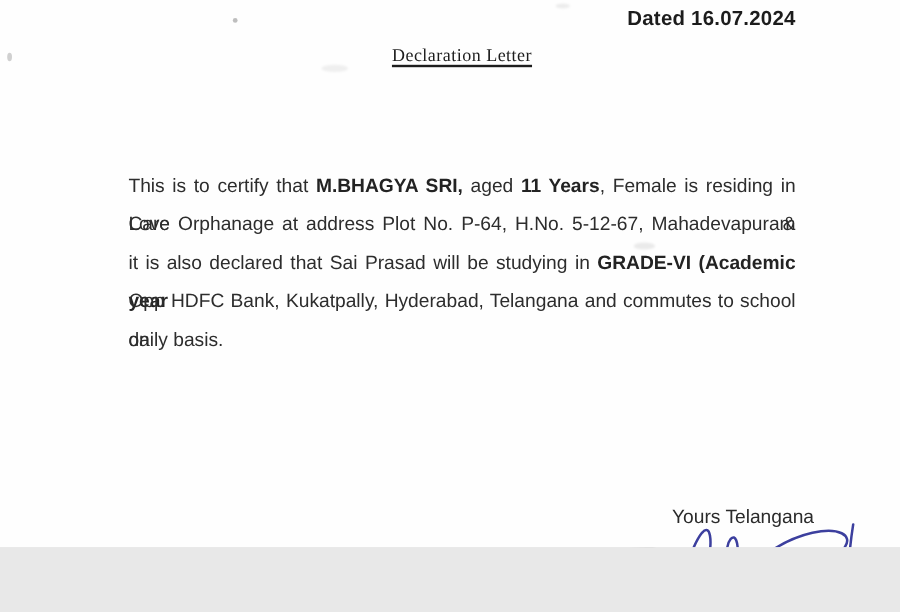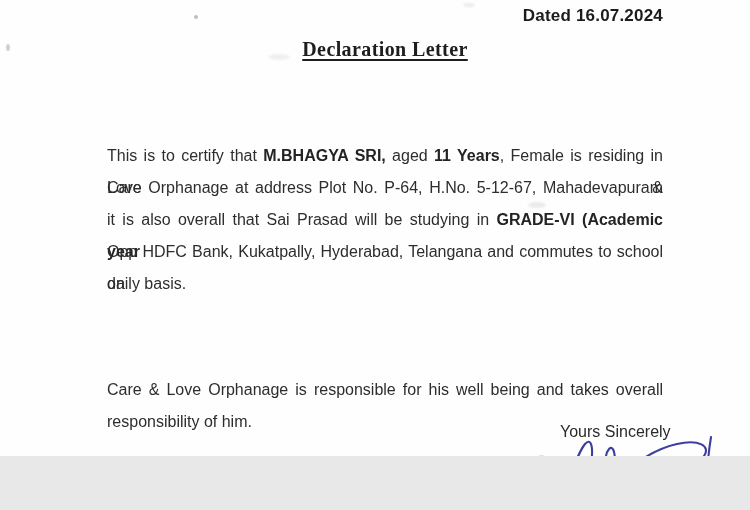--- a/index.html
+++ b/index.html
@@ -16,21 +16,21 @@
     text-align:right;
     font-size:17px;font-weight:700;color:#1c1c1c;
     letter-spacing:.2px;
   }
   .title-wrap{
     position:absolute;top:38px;left:107px;width:556px;
     text-align:center;
   }
   .title-wrap span{
     font-family:"Liberation Serif","DejaVu Serif",serif;
-    font-size:20px;font-weight:700;color:#1d1d1d;
+    font-size:15px;font-weight:400;color:#1d1d1d;
     letter-spacing:.4px;
     text-decoration:underline;
     text-decoration-thickness:2px;
     text-underline-offset:3px;
   }
   .body-block{position:absolute;left:107px;width:556px;margin-top:32px;}
   .p1{top:108px;}
   .p2{top:342px;}
   .line{
     height:32px;line-height:32px;
@@ -67,30 +67,26 @@
 
   <div class="date-line">Dated 16.07.2024</div>
 
   <div class="title-wrap">
     <span>Declaration Letter</span>
   </div>
 
   <div class="body-block p1">
       <div class="line j"><span>This is to certify that </span><span class="b">M.BHAGYA SRI,</span><span> aged </span><span class="b">11 Years</span><span>, Female is residing in Care &amp;</span></div>
       <div class="line j"><span>Love Orphanage at address Plot No. P-64, H.No. 5-12-67, Mahadevapuram</span></div>
-      <div class="line j"><span>it is also overall that Sai Prasad will be studying in </span><span class="b">GRADE-VI (Academic year</span></div>
+      <div class="line j"><span>it is also declared that Sai Prasad will be studying in </span><span class="b">GRADE-VI (Academic year</span></div>
       <div class="line j"><span>Opp HDFC Bank, Kukatpally, Hyderabad, Telangana and commutes to school on</span></div>
       <div class="line"><span>daily basis.</span></div>
     </div>
-  <div class="body-block p2">
-      <div class="line j"><span>Care &amp; Love Orphanage is responsible for his well being and takes overall</span></div>
-      <div class="line"><span>responsibility of him.</span></div>
-    </div>
 
-  <div class="sincerely">Yours Sincerely</div>
+  <div class="sincerely">Yours Telangana</div>
 
   <svg class="stamp-svg" width="185" height="62" viewBox="438 448 185 62" xmlns="http://www.w3.org/2000/svg">
     <g opacity="0.82" transform="rotate(-3 502 484)">
       <rect x="453" y="459" width="100" height="78" rx="10" fill="none" stroke="#525252" stroke-width="2.2"></rect>
     </g>
     <g opacity="0.8">
       <circle cx="517" cy="531" r="59" fill="none" stroke="#525252" stroke-width="1.8"></circle>
       <circle cx="517" cy="531" r="41" fill="none" stroke="#5e5e5e" stroke-width="1.2" opacity="0.8"></circle>
       <path id="stampArc" d="M 470.4 546 A 49 49 0 1 1 563.6 546" fill="none"></path>
       <text font-family="Liberation Sans, sans-serif" font-size="11.5" font-weight="700" fill="#4f4f4f" letter-spacing="2.2">

